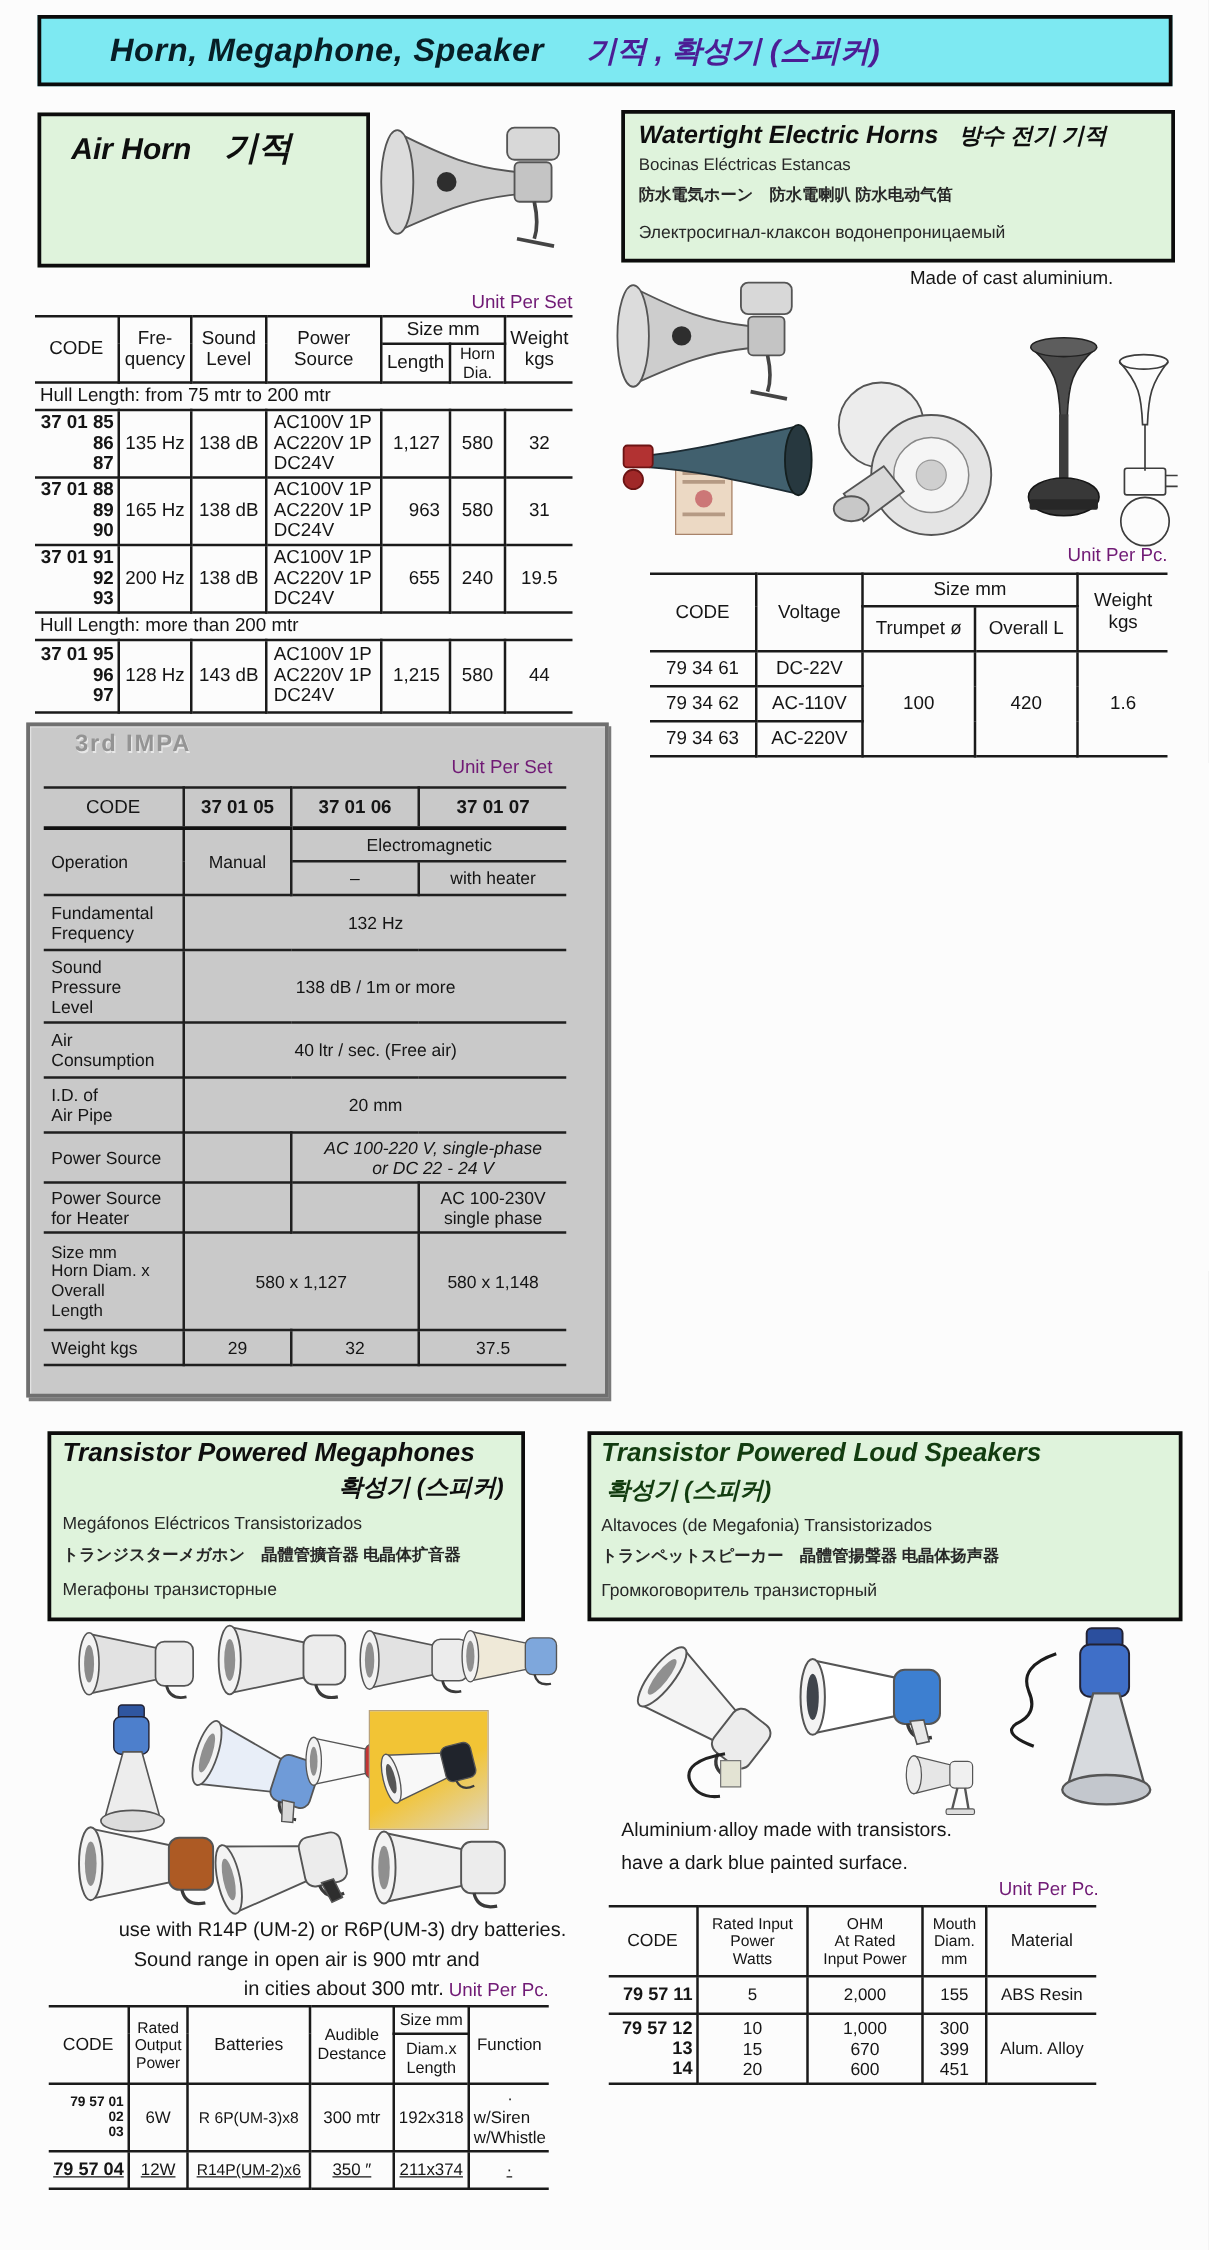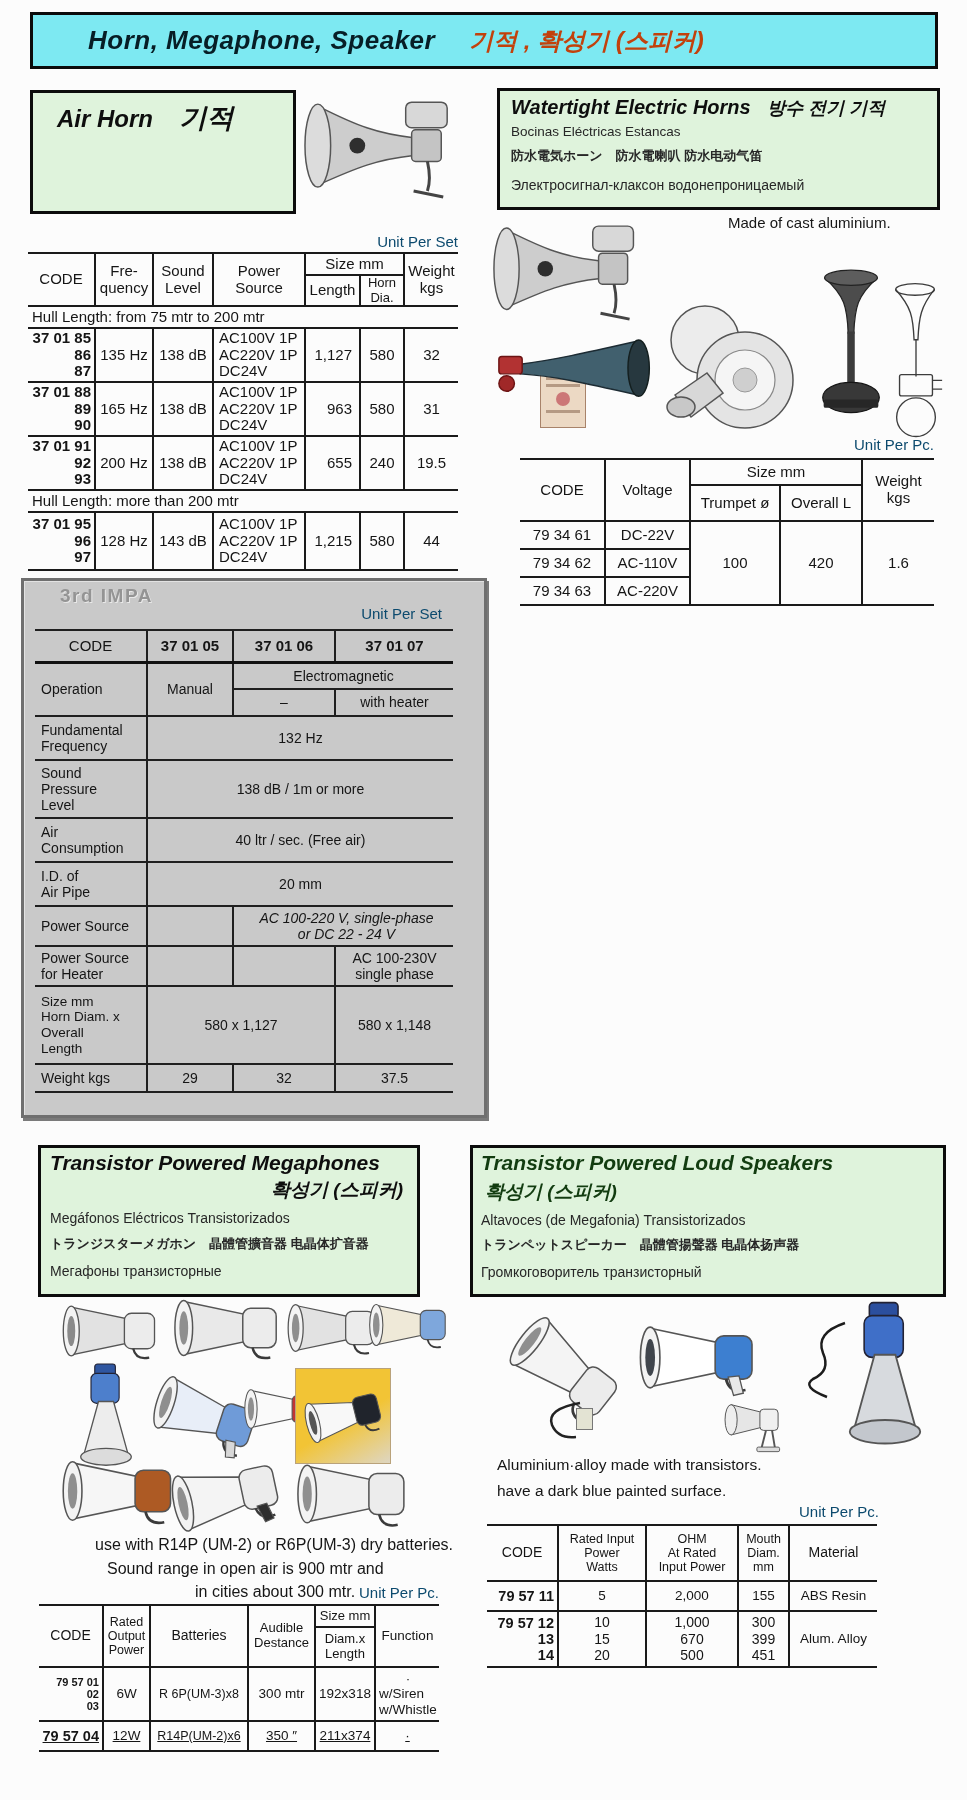--- a/index.html
+++ b/index.html
@@ -2,41 +2,41 @@
 <html><head>
 <meta charset="utf-8">
 <style>
   html,body{margin:0;padding:0;background:#e9e9e9;}
   #page{position:relative;width:967px;height:1800px;background:#fcfcfc;
         font-family:"Liberation Sans",sans-serif;color:#161616;overflow:hidden;}
   .abs{position:absolute;box-sizing:border-box;}
   
   #hdr{background:#7de9f2;border:3px solid #0b0b0b;display:flex;align-items:center;}
   #hdr .t-en{font-size:26px;font-weight:bold;font-style:italic;color:#071e26;margin-left:55px;letter-spacing:.5px;}
-  #hdr .t-ko{font-size:24px;font-weight:bold;font-style:italic;color:#c2410c;margin-left:34px;}
+  #hdr .t-ko{font-size:24px;font-weight:bold;font-style:italic;color:#4c1d95;margin-left:34px;}
   
   .panel{background:#dff3dc;border:3px solid #0c0c0c;}
   .panel .big{font-weight:bold;font-style:italic;color:#0e0e0e;}
   .sub{color:#272727;}
   .greenT{color:#174f17;}
   
   table{border-collapse:collapse;table-layout:fixed;}
   td{padding:0 2px;vertical-align:middle;box-sizing:border-box;text-align:center;
      font-family:"Liberation Sans",sans-serif;color:#151515;overflow:hidden;}
   .tb{border-top:2px solid #1a1a1a;border-bottom:2px solid #1a1a1a;}
   .tb td{border:2px solid #1a1a1a;font-size:15px;line-height:1.12;}
   .tb tr>td:first-child{border-left:none;}
   .tb tr>td:last-child{border-right:none;}
   .hcell{font-size:14.5px;line-height:1.1;}
   .codes{font-weight:bold;text-align:right;line-height:1.12;font-size:15px;padding-right:3px;}
   .plines{text-align:left;font-size:14px;line-height:1.15;padding-left:5px;}
   .left{text-align:center;font-style:italic;}
   .right{text-align:right;}
   .hband td{text-align:left;font-size:15px;padding-left:4px;font-weight:normal;}
-  .unit{font-size:15px;color:#0c4a6e;}
+  .unit{font-size:15px;color:#701a75;}
   
   #impa-box{background:#c9c9c9;border:3px solid #6f6f6f;
             box-shadow:2px 3px 0 #7a7a7a, inset 1px 1px 0 #e2e2e2;}
   #impa-mark{color:#949494;font-weight:bold;font-size:19px;letter-spacing:1.5px;
              text-shadow:1px 1px 0 #e8e8e8;}
   .t-impa td{border:2px solid #1f1f1f;font-size:14px;line-height:1.15;}
   .t-impa tr>td:first-child{border-left:none;}
   .t-impa tr>td:last-child{border-right:none;}
   .t-impa .lbl{text-align:left;padding-left:6px;font-size:14px;}
   .t-impa .ihead td{border-bottom:3px solid #111;font-weight:bold;font-size:15px;}
@@ -605,21 +605,21 @@
             <div>14</div>
           </td>
       <td class="stack3">
             <div>10</div>
             <div>15</div>
             <div>20</div>
           </td>
       <td class="stack3">
             <div>1,000</div>
             <div>670</div>
-            <div>500</div>
+            <div>600</div>
           </td>
       <td class="stack3">
             <div>300</div>
             <div>399</div>
             <div>451</div>
           </td>
       <td>Alum. Alloy</td>
     </tr>
   </tbody>
     </table>

